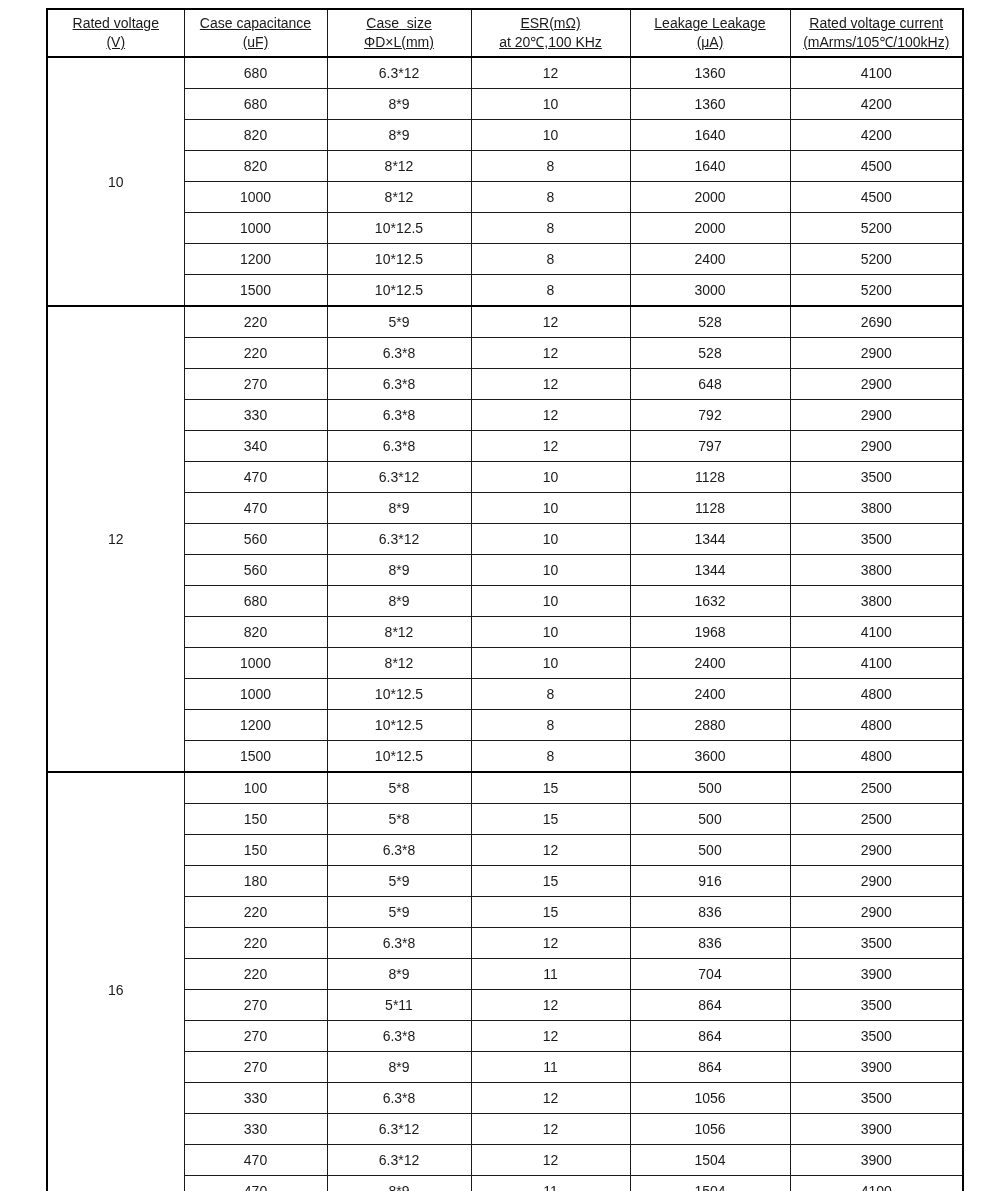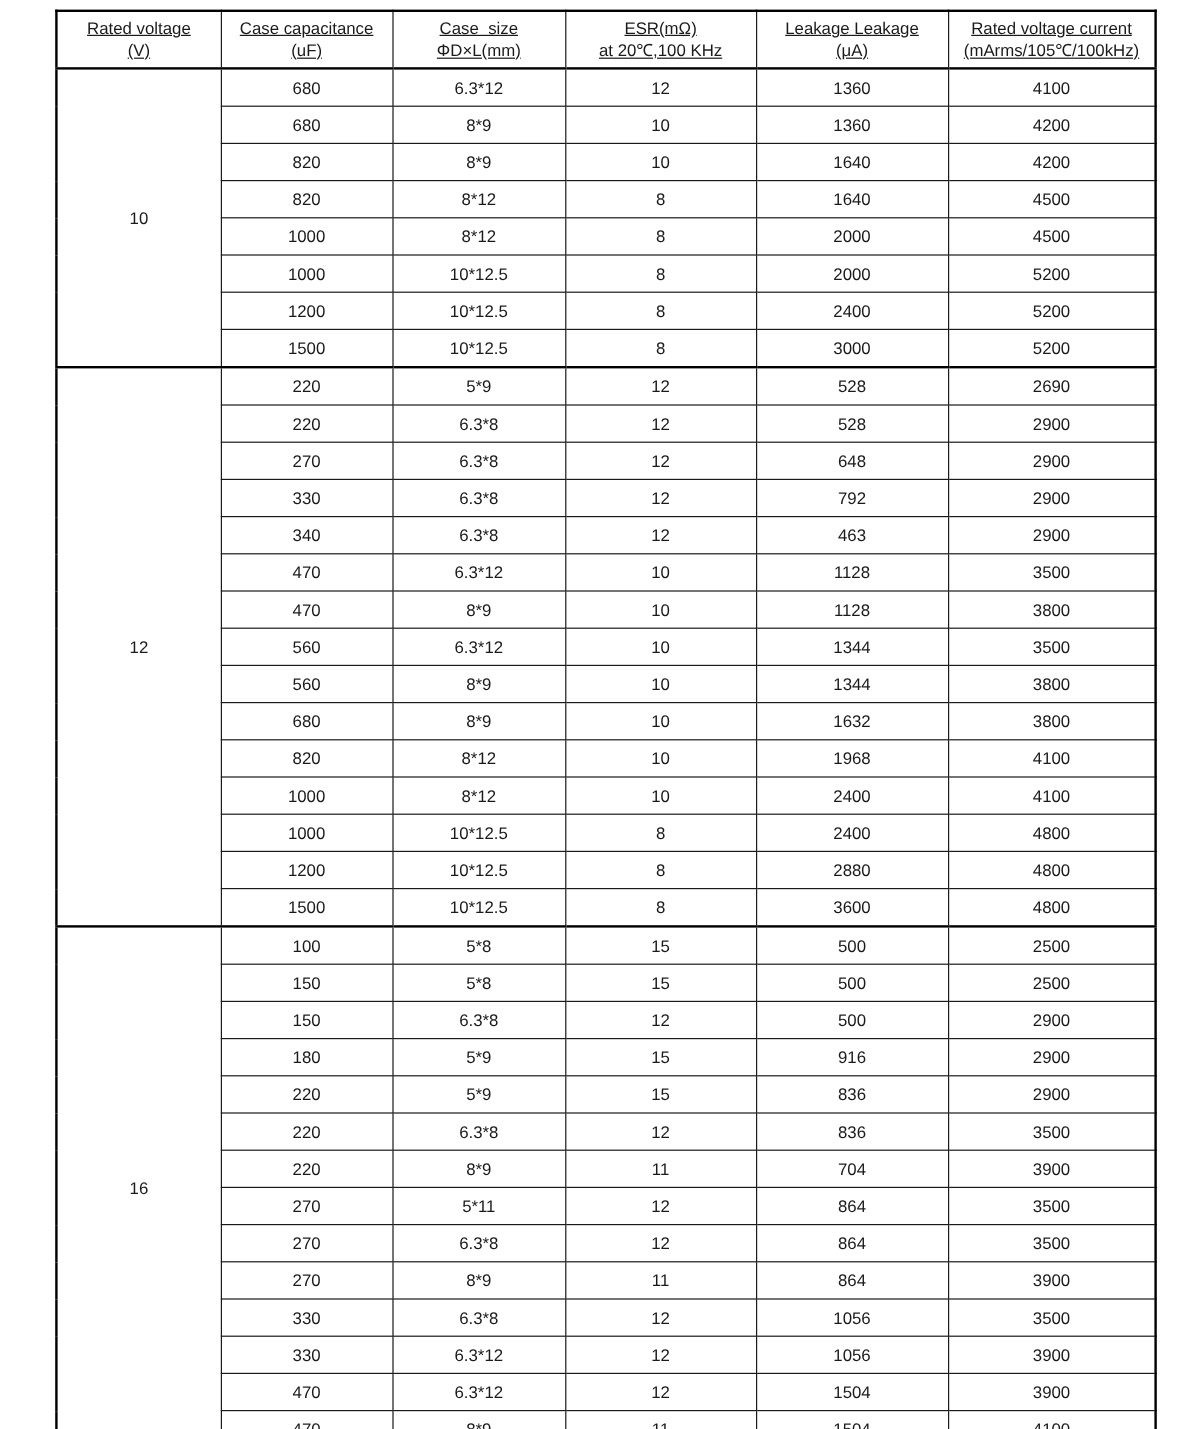--- a/index.html
+++ b/index.html
@@ -182,21 +182,21 @@
           <td>330</td>
           <td>6.3*8</td>
           <td>12</td>
           <td>792</td>
           <td>2900</td>
         </tr>
         <tr>
           <td>340</td>
           <td>6.3*8</td>
           <td>12</td>
-          <td>463</td>
+          <td>797</td>
           <td>2900</td>
         </tr>
         <tr>
           <td>470</td>
           <td>6.3*12</td>
           <td>10</td>
           <td>1128</td>
           <td>3500</td>
         </tr>
         <tr>

